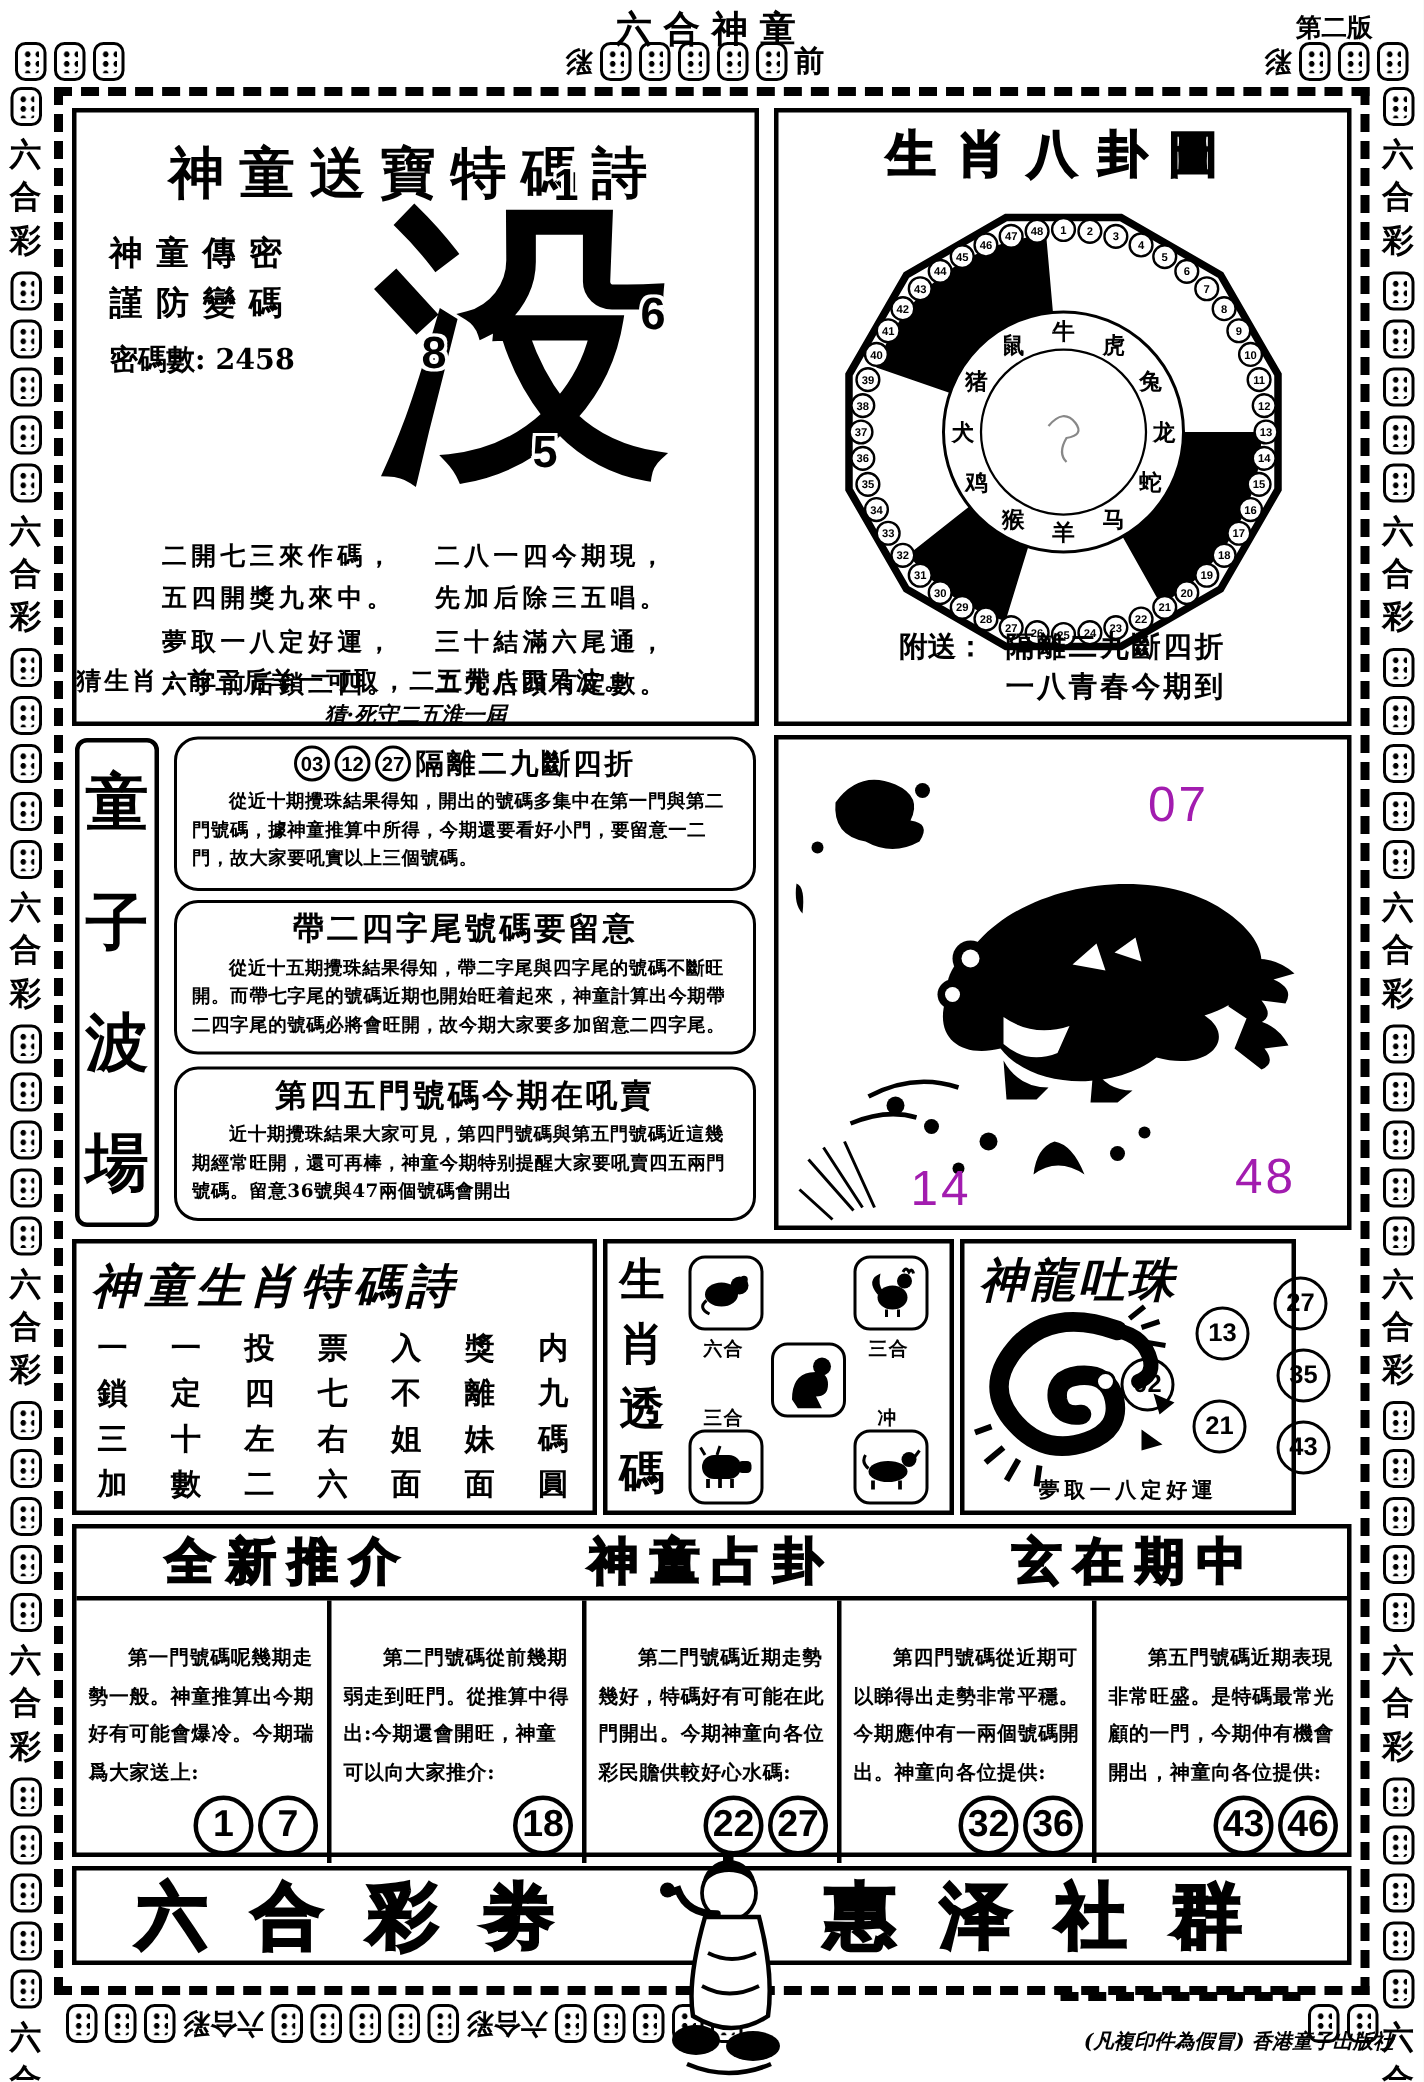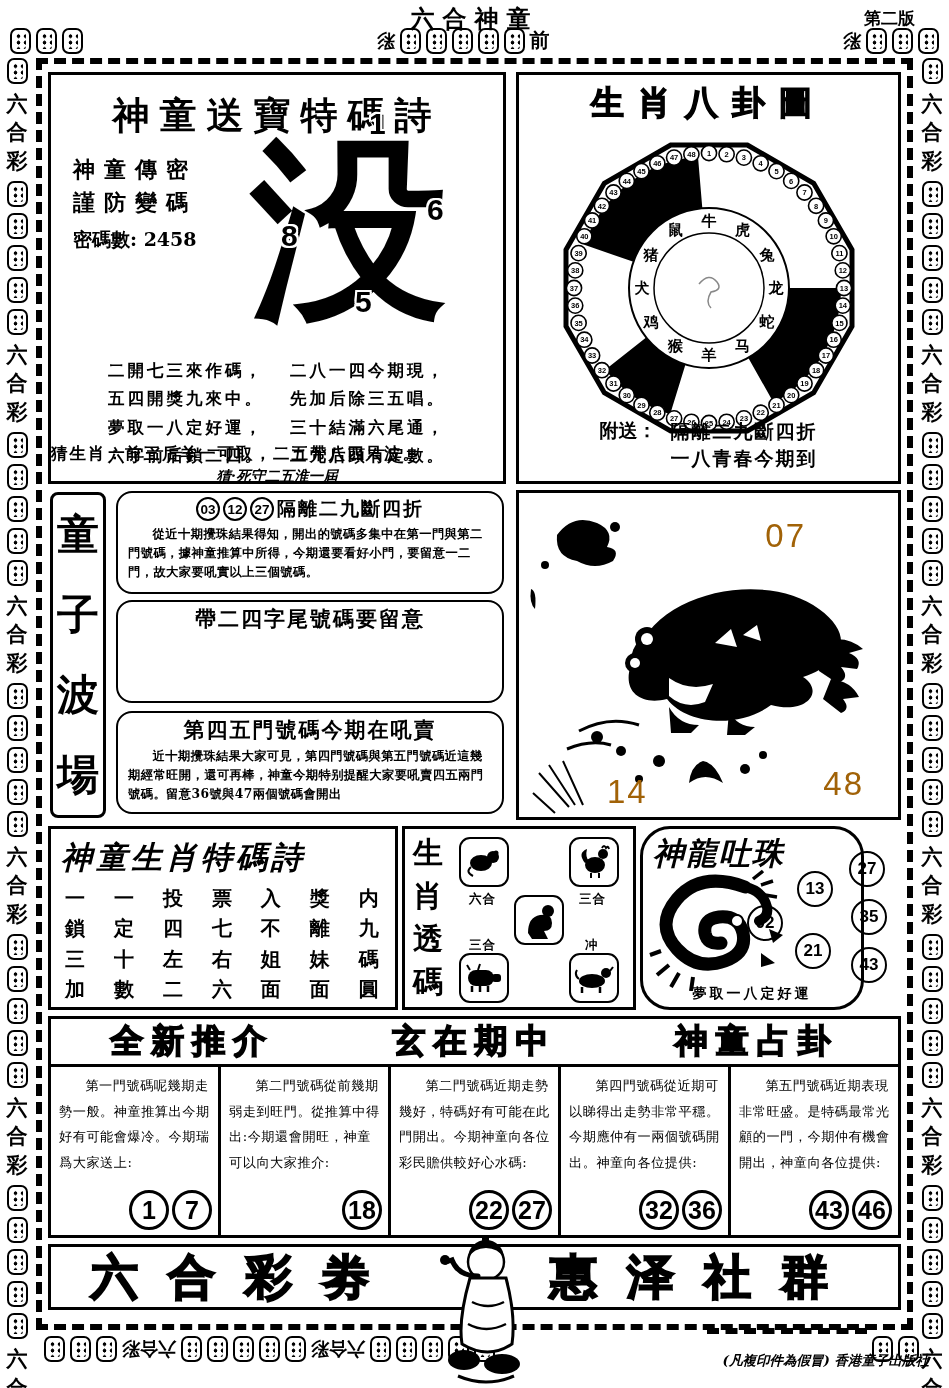--- a/index.html
+++ b/index.html
@@ -84,21 +84,21 @@
   .tip-title { text-align:center; font-size:19px; font-weight:900; letter-spacing:2px;
                display:flex; align-items:center; justify-content:center; gap:3px; }
   .tnum { display:inline-flex; width:24px; height:24px; border:2px solid #000; border-radius:50%;
           align-items:center; justify-content:center; font-size:13.5px; font-weight:bold;
           letter-spacing:0; flex:none; }
   .tip-body { margin-top:2px; font-size:12.3px; line-height:1.55; letter-spacing:0.4px;
               font-family:"DejaVu Serif", serif; font-weight:bold; text-indent:2em; }
 
   
   #box-tiger { left:474px; top:426px; width:385px; height:330px; }
-  .tiger-num { position:absolute; font-size:33px; color:#a16207; letter-spacing:2px; }
+  .tiger-num { position:absolute; font-size:33px; color:#a21caf; letter-spacing:2px; }
   #tn1 { right:92px; top:24px; } #tn2 { left:88px; bottom:6px; } #tn3 { right:34px; bottom:14px; }
 
   
   #box-zpoem { left:6px; top:762px; width:350px; height:184px; }
   #box-zpoem .title { margin:8px 10px 2px; font-size:31px; font-weight:900; font-style:italic;
                       letter-spacing:4px; font-family:"DejaVu Serif", serif; white-space:nowrap; }
   .zlines { margin:4px 14px 0; font-size:20px; font-weight:bold; letter-spacing:11px;
             line-height:1.52; font-family:"DejaVu Serif", serif; white-space:nowrap; }
 
   
@@ -109,41 +109,41 @@
   .tile { position:absolute; width:50px; height:50px; border:2.5px solid #000; border-radius:11px;
           display:flex; align-items:center; justify-content:center; }
   .tile-label { position:absolute; font-size:12.5px; font-weight:bold; letter-spacing:1px; }
   #tileA { left:54px; top:8px; }   #lblA { left:64px; top:62px; }
   #tileB { left:164px; top:8px; }  #lblB { left:174px; top:62px; }
   #tileC { left:109px; top:66px; }
   #tileD { left:54px; top:124px; } #lblD { left:64px; top:108px; }
   #tileE { left:164px; top:124px; }#lblE { left:180px; top:108px; }
 
   
-  #box-dragon { left:598px; top:762px; width:224px; height:184px;border-radius:30px; }
+  #box-dragon { left:598px; top:762px; width:224px; height:184px; }
   #box-dragon .title { position:absolute; left:10px; top:4px; font-size:31px; font-weight:900;
                        font-style:italic; letter-spacing:2px; font-family:"DejaVu Serif", serif; }
   .dragon-art { position:absolute; left:6px; top:40px; }
   .dball { position:absolute; width:36px; height:36px; border:2.5px solid #000; border-radius:50%;
            display:flex; align-items:center; justify-content:center; font-size:17px; font-weight:bold; }
   #db0 { left:104px; top:76px; }  #db1 { left:154px; top:42px; }  #db2 { left:206px; top:22px; }
   #db3 { left:208px; top:70px; }  #db4 { left:152px; top:104px; } #db5 { left:208px; top:118px; }
   .dragon-caption { position:absolute; left:0; right:0; bottom:4px; text-align:center; font-size:14px;
                     font-weight:bold; letter-spacing:3px; font-family:"DejaVu Serif", serif; }
 
   
   #box-promo { left:6px; top:952px; width:853px; height:222px; display:flex; flex-direction:column; }
   .promo-head { height:48px; border-bottom:3px solid #000; display:flex; align-items:center;
                 justify-content:space-around; font-size:33px; font-weight:900;
                 -webkit-text-stroke:1.5px #000; letter-spacing:8px; }
   .promo-cols { flex:1; display:flex; }
   .pcol { flex:1; border-right:3px solid #000; position:relative; padding:6px 8px 46px; }
   .pcol:last-child { border-right:none; }
   .pcol p { font-size:13.2px; line-height:1.95; letter-spacing:0.5px; text-indent:2em;
-            font-weight:normal; font-family:"DejaVu Serif", serif; }
+            font-weight:bold; font-family:"DejaVu Serif", serif;margin-top:20px; }
   .pballs { position:absolute; right:6px; bottom:5px; display:flex; gap:3px; }
   .pball { width:40px; height:40px; border:3px solid #000; border-radius:50%; display:flex;
            align-items:center; justify-content:center; font-size:25px; font-weight:bold; }
 
   
   #box-banner { left:6px; top:1180px; width:853px; height:66px; display:flex; align-items:center;
                 justify-content:space-between; padding:0 40px; }
   .banner-txt { font-size:47px; font-weight:900; letter-spacing:30px; -webkit-text-stroke:2px #000;
                 white-space:nowrap; }
 
@@ -476,20 +476,21 @@
         <div class="tip-title">
           <span class="tnum">03</span>
           <span class="tnum">12</span>
           <span class="tnum">27</span>
           <span>隔離二九斷四折</span>
         </div>
         <div class="tip-body">從近十期攪珠結果得知，開出的號碼多集中在第一門與第二門號碼，據神童推算中所得，今期還要看好小門，要留意一二門，故大家要吼實以上三個號碼。</div>
       </div>
       <div class="tipbox" id="tip2">
         <div class="tip-title" style="font-size:21px;">帶二四字尾號碼要留意</div>
+        <div class="tip-body">從近十五期攪珠結果得知，帶二字尾與四字尾的號碼不斷旺開。而帶七字尾的號碼近期也開始旺着起來，神童計算出今期帶二四字尾的號碼必將會旺開，故今期大家要多加留意二四字尾。</div>
       </div>
       <div class="tipbox" id="tip3">
         <div class="tip-title" style="font-size:21px;">第四五門號碼今期在吼賣</div>
         <div class="tip-body">近十期攪珠結果大家可見，第四門號碼與第五門號碼近這幾期經常旺開，還可再棒，神童今期特别提醒大家要吼賣四五兩門號碼。留意36號與47兩個號碼會開出</div>
       </div>
     </div>
 
     <div class="box" id="box-tiger">
       <svg width="379" height="324" viewBox="0 0 379 324">
         <path d="M38,42 q16,-22 40,-12 q18,8 10,24 q14,2 6,14 q-18,10 -36,0 q-22,-4 -20,-26z" fill="#000"></path>
@@ -600,22 +601,22 @@
       <div class="dball" id="db2">27</div>
       <div class="dball" id="db3">35</div>
       <div class="dball" id="db4">21</div>
       <div class="dball" id="db5">43</div>
       <div class="dragon-caption">夢取一八定好運</div>
     </div>
 
     <div class="box" id="box-promo">
       <div class="promo-head">
         <span>全新推介</span>
+        <span>神童占卦</span>
         <span>玄在期中</span>
-        <span>神童占卦</span>
       </div>
       <div class="promo-cols">
         <div class="pcol">
           <p>第一門號碼呢幾期走勢一般。神童推算出今期好有可能會爆冷。今期瑞爲大家送上:</p>
           <div class="pballs">
               <span class="pball">1</span>
               <span class="pball">7</span>
             </div>
         </div>
         <div class="pcol">

